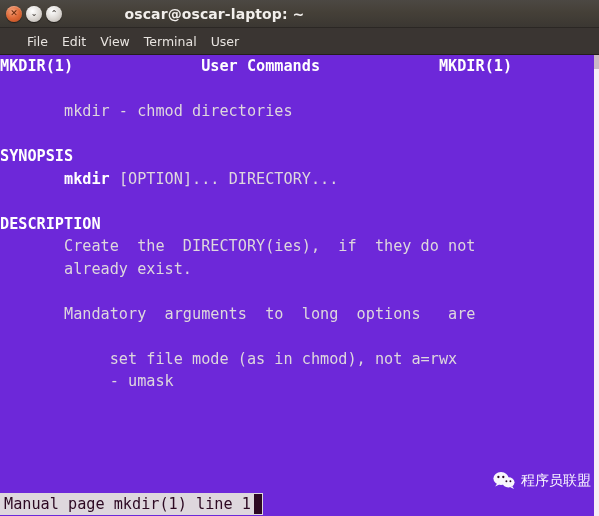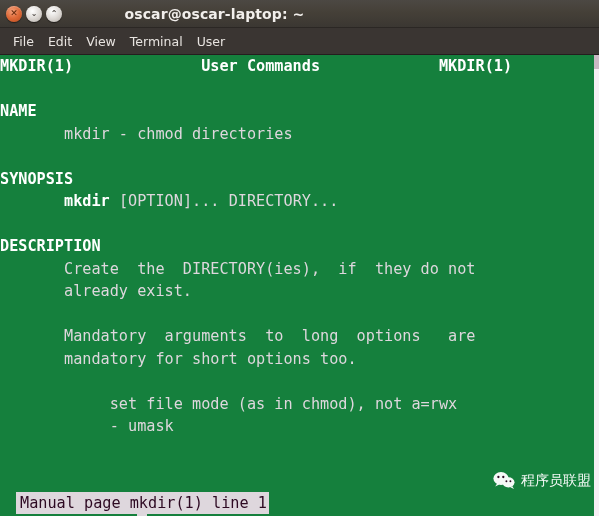--- a/index.html
+++ b/index.html
@@ -76,36 +76,36 @@
     padding-right: 170px;
   }
 
   
   #menubar {
     height: 26px;
     flex: 0 0 26px;
     background: #3a3532;
     display: flex;
     align-items: center;
-    padding-left: 6px;
+    padding-left: 20px;
     border-bottom: 1px solid #241d1e;
   }
   .menu-item {
     font-family: "DejaVu Sans", sans-serif;
     font-size: 12.5px;
     color: #e8e4e0;
     padding: 2px 7px;
     white-space: nowrap;
   }
 
   
   #terminal {
     flex: 1 1 auto;
     position: relative;
-    background: #15803d;
+    background: #6d28d9;
     overflow: hidden;
     padding-left: 32px;
   }
   #screen {
     position: absolute;
     top: 0;
     left: 0;
     right: 5px;
     bottom: 0;
     padding: 0;
@@ -137,26 +137,25 @@
     top: 0;
     left: 0;
     width: 5px;
     height: 14px;
     background: #cbb8c4;
   }
 
   
   #statusbar {
     position: absolute;
-    left: 16px;
+    left: 0;
     bottom: 0;
     height: 24px;
     display: flex;
     align-items: center;
-    flex-direction: column;
   }
   #status-text {
     background: #ded7dd;
     color: #2d0922;
     font-family: "DejaVu Sans Mono", monospace;
     font-size: 15.2px;
     line-height: 22px;
     height: 22px;
     padding: 0 2px 0 4px;
     white-space: pre;
@@ -219,41 +218,39 @@
     <div class="menu-item">User</div>
   </div>
 
   <div id="terminal">
     <div id="screen">
 
       <div class="line"><span class="b">MKDIR(1)</span><span>              </span><span class="b">User Commands</span><span>             </span><span class="b">MKDIR(1)</span></div>
 
       <div class="line blank">&nbsp;</div>
 
-      <div class="line"><span class="b">NAME</span></div>
 
       <div class="line">       mkdir - chmod directories</div>
 
       <div class="line blank">&nbsp;</div>
 
       <div class="line"><span class="b">SYNOPSIS</span></div>
 
       <div class="line"><span>       </span><span class="b">mkdir </span><span>[</span><span class="u">OPTION</span><span>]... </span><span class="u">DIRECTORY</span><span>...</span></div>
 
       <div class="line blank">&nbsp;</div>
 
       <div class="line"><span class="b">DESCRIPTION</span></div>
 
       <div class="line">       Create  the  DIRECTORY(ies),  if  they do not</div>
       <div class="line">       already exist.</div>
 
       <div class="line blank">&nbsp;</div>
 
       <div class="line">       Mandatory  arguments  to  long  options   are</div>
-      <div class="line">       mandatory for short options too.</div>
 
       <div class="line blank">&nbsp;</div>
 
 
       <div class="line">            set file mode (as in chmod), not a=rwx</div>
       <div class="line">            - umask</div>
 
     </div>
 
     <div id="scrollbar">

